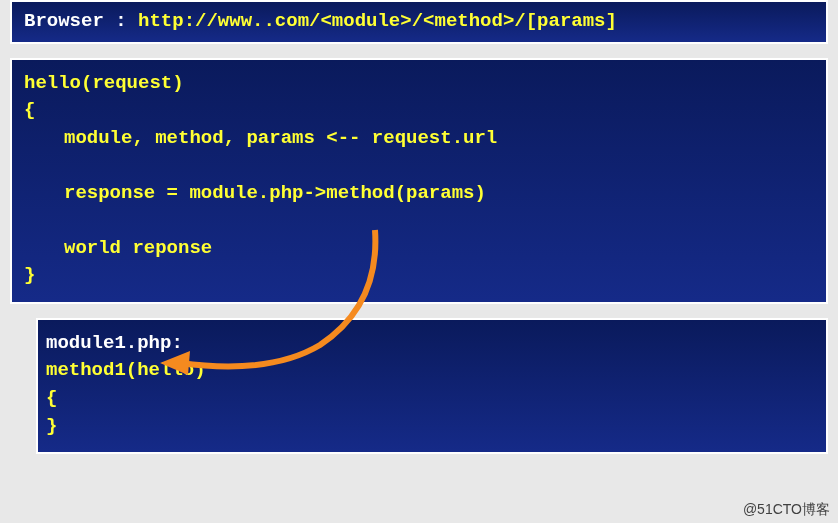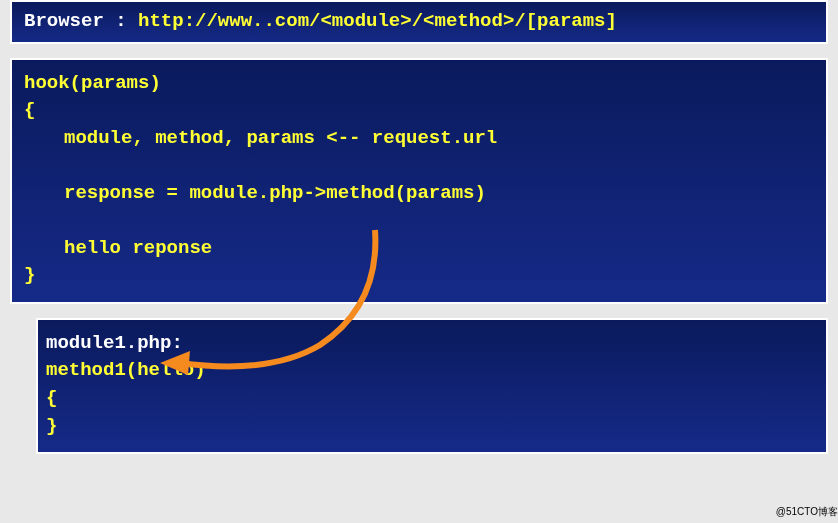--- a/index.html
+++ b/index.html
@@ -38,43 +38,43 @@
     .arrow-svg {
       position: absolute;
       top: 215px;
       left: 150px;
       width: 300px;
       height: 170px;
       pointer-events: none;
     }
     .watermark {
       position: absolute;
-      right: 0;
+      right: 8px;
       bottom: 4px;
-      color: #000000;
+      color: #404040;
       font-family: sans-serif;
-      font-size: 10px;
+      font-size: 14px;
       font-weight: normal;
     }
   </style>
 </head>
 <body>
 
 <div class="box box1">
   <span class="white">Browser : </span><span class="yellow">http://www..com/&lt;module&gt;/&lt;method&gt;/[params]</span>
 </div>
 
 <div class="box box2">
-  <div class="yellow">hook(params)</div>
+  <div class="yellow">hello(request)</div>
   <div class="yellow">{</div>
   <div class="yellow"><span class="indent">module, method, params &lt;-- request.url</span></div>
   <div>&nbsp;</div>
   <div class="yellow"><span class="indent">response = module.php-&gt;method(params)</span></div>
   <div>&nbsp;</div>
-  <div class="yellow"><span class="indent">hello reponse</span></div>
+  <div class="yellow"><span class="indent">world reponse</span></div>
   <div class="yellow">}</div>
 </div>
 
 <div class="box box3">
   <div class="white">module1.php:</div>
   <div class="yellow">method1(hello)</div>
   <div class="yellow">{</div>
   <div class="yellow">}</div>
 </div>
 

